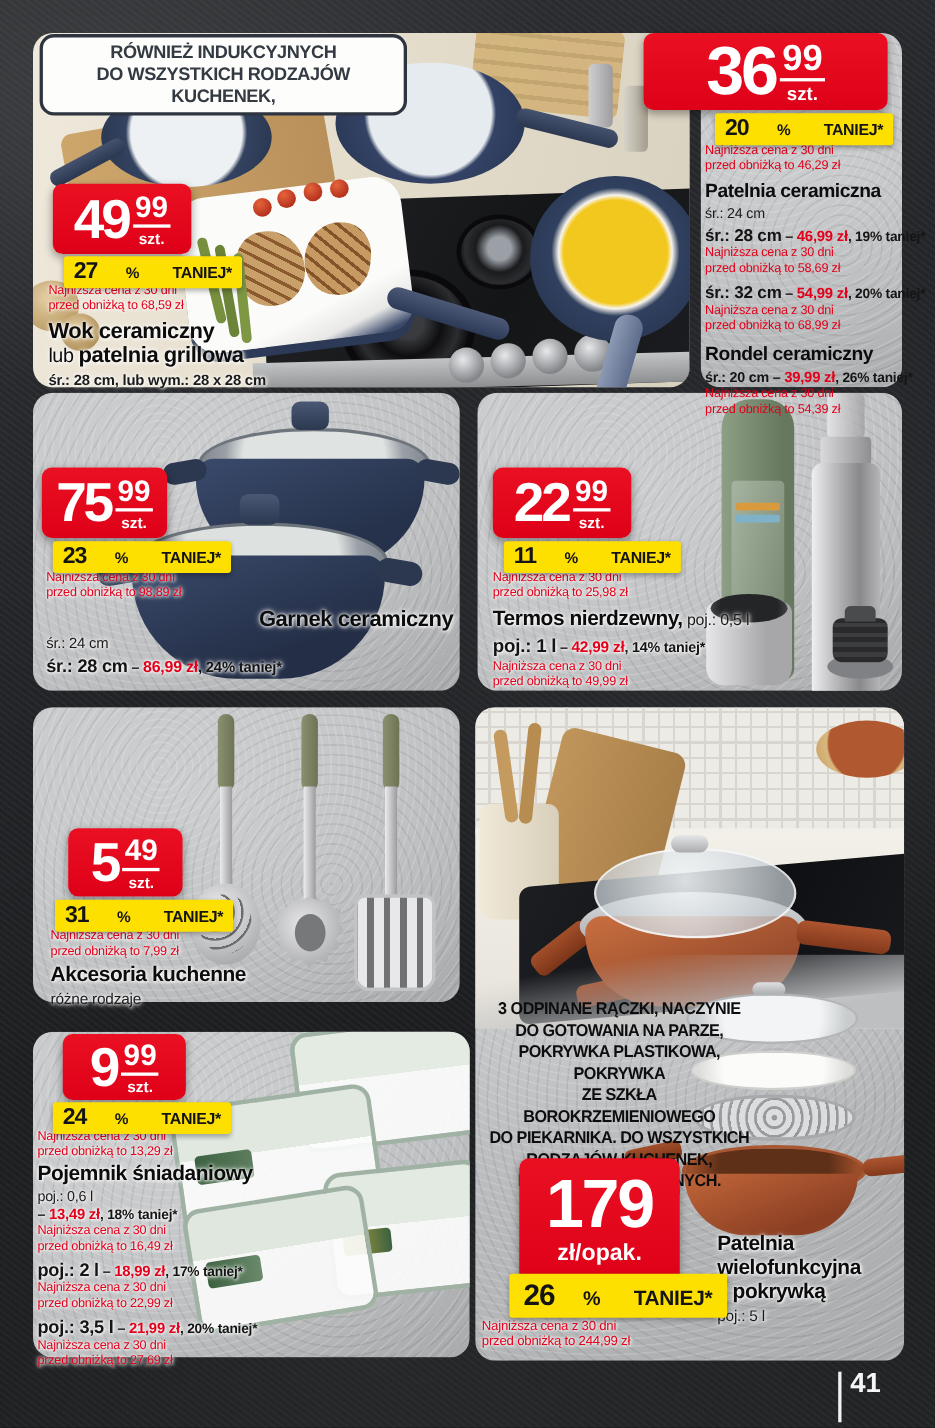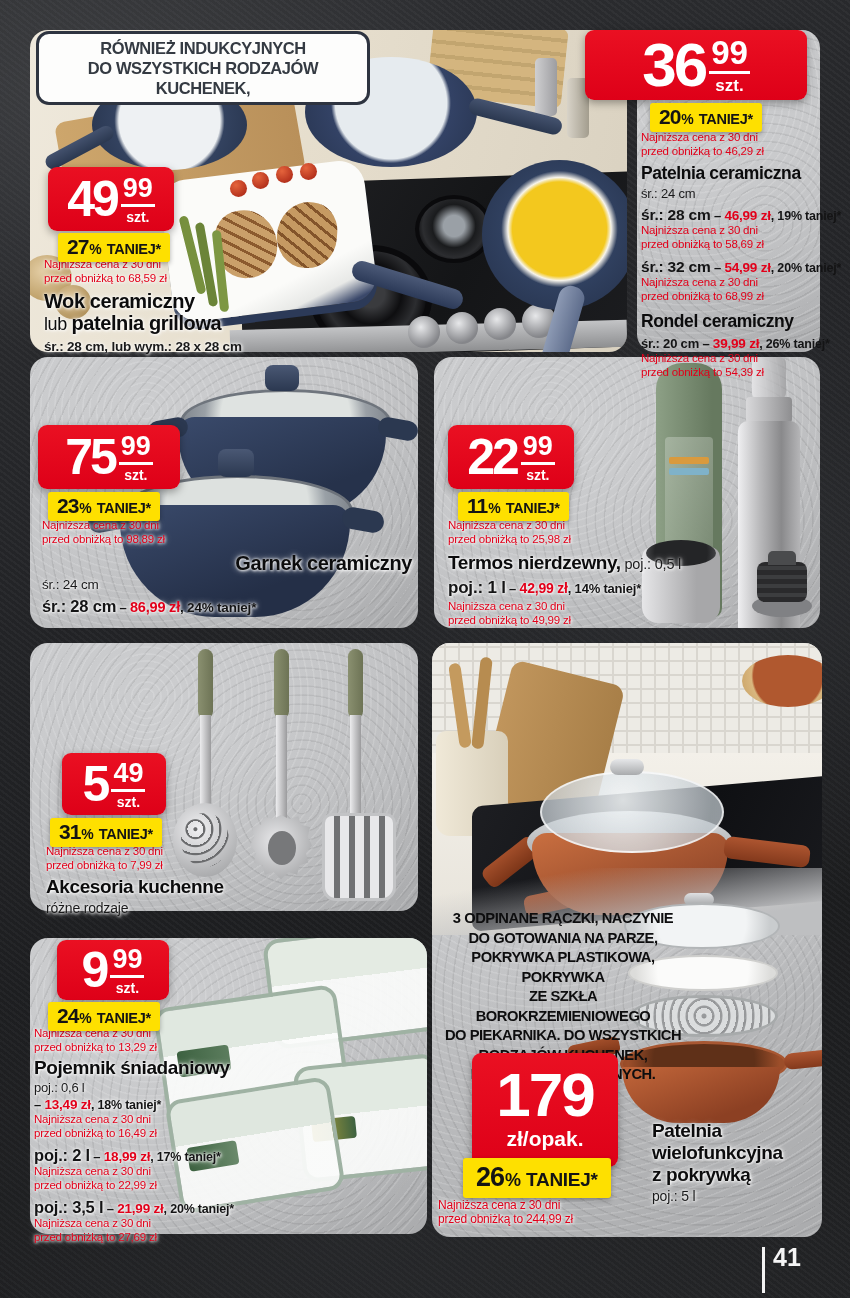--- a/index.html
+++ b/index.html
@@ -24,21 +24,21 @@
   .rb-col{display:flex;flex-direction:column;align-items:center;margin-left:4px;margin-top:2px;}
   .rb-dec{font-size:27px;font-weight:800;line-height:1;border-bottom:3px solid #fff;padding:0 2px 2px;}
   .rb-unit{font-size:14px;font-weight:700;margin-top:2px;}
   .rb.big .rb-int{font-size:62px;}
   .rb.big .rb-dec{font-size:33px;}
   .rb.big .rb-unit{font-size:17px;}
   .rb.pack{flex-direction:column;}
   .rb.pack .rb-int{font-size:62px;letter-spacing:-2px;}
   .rb.pack .rb-unit{font-size:21px;margin-top:6px;}
   .yb{position:absolute;background:#fee000;color:#141414;border-radius:3px;display:inline-flex;
-      align-items:baseline;padding:2px 9px 3px;font-weight:800;box-shadow:0 2px 5px rgba(0,0,0,.3);z-index:30;white-space:nowrap;}
+      align-items:baseline;padding:2px 9px 3px;font-weight:800;box-shadow:0 2px 5px rgba(0,0,0,.3);z-index:30;white-space:nowrap;gap:25px;}
   .yb-num{font-size:21px;letter-spacing:-1px;}
   .yb-pct{font-size:14px;margin-left:1px;}
   .yb-lab{font-size:14.5px;margin-left:5px;letter-spacing:-.3px;}
   .yb.big{padding:4px 13px 5px;}
   .yb.big .yb-num{font-size:27px;}
   .yb.big .yb-pct{font-size:18px;}
   .yb.big .yb-lab{font-size:19px;}
   .ov{position:absolute;z-index:25;}
   .glow{text-shadow:0 0 3px rgba(255,255,255,.95),0 0 6px rgba(255,255,255,.8),1px 1px 3px rgba(255,255,255,.7);}
   .low{color:#e2001a;font-weight:400;font-size:11.5px;line-height:13.5px;letter-spacing:-.2px;}
@@ -166,21 +166,21 @@
     <div class="ph" style="left:235px;top:8px;width:34px;height:26px;background:linear-gradient(180deg,#4a5874,#2b3850);border-radius:8px;"></div>
     <div class="ph" style="left:148px;top:60px;width:208px;height:100px;background:linear-gradient(160deg,#3a4a6b,#26324b 70%);border-radius:18px 18px 90px 90px;"></div>
     <div class="ph" style="left:118px;top:62px;width:40px;height:20px;background:#2b3850;border-radius:10px;transform:rotate(-10deg);"></div>
     <div class="ph" style="left:348px;top:62px;width:40px;height:20px;background:#2b3850;border-radius:10px;transform:rotate(10deg);"></div>
     <div class="ph ellipse" style="left:92px;top:118px;width:225px;height:66px;background:radial-gradient(circle at 50% 45%,#dde1df 0 60%,#99a0a6 75%,#7a8088 100%);border:3px solid #6d737b;"></div>
     <div class="ph" style="left:188px;top:92px;width:36px;height:28px;background:linear-gradient(180deg,#4a5874,#2b3850);border-radius:8px;"></div>
     <div class="ph" style="left:90px;top:148px;width:230px;height:112px;background:linear-gradient(160deg,#3a4a6b,#242f47 70%);border-radius:18px 18px 100px 100px;"></div>
     <div class="ph" style="left:58px;top:152px;width:42px;height:22px;background:#2b3850;border-radius:11px;transform:rotate(-10deg);"></div>
     <div class="ph" style="left:312px;top:152px;width:42px;height:22px;background:#2b3850;border-radius:11px;transform:rotate(10deg);"></div>
   </div>
-  <div class="rb" style="left:38px;top:425px;width:142px;height:64px;">
+  <div class="rb" style="left:38px;top:425px;width:114px;height:64px;">
     <span class="rb-int">75</span>
     <span class="rb-col">
         <span class="rb-dec">99</span>
         <span class="rb-unit">szt.</span>
       </span>
   </div>
   <div class="yb" style="left:48px;top:492px;">
     <span class="yb-num">23</span>
       <span class="yb-pct">%</span>
       <span class="yb-lab">TANIEJ*</span>

